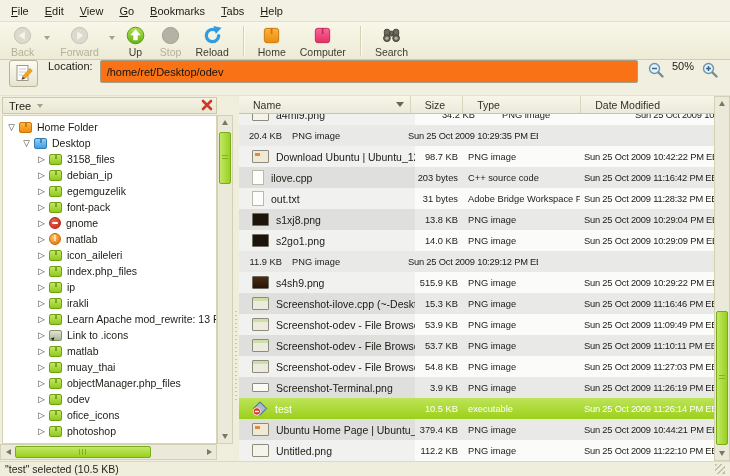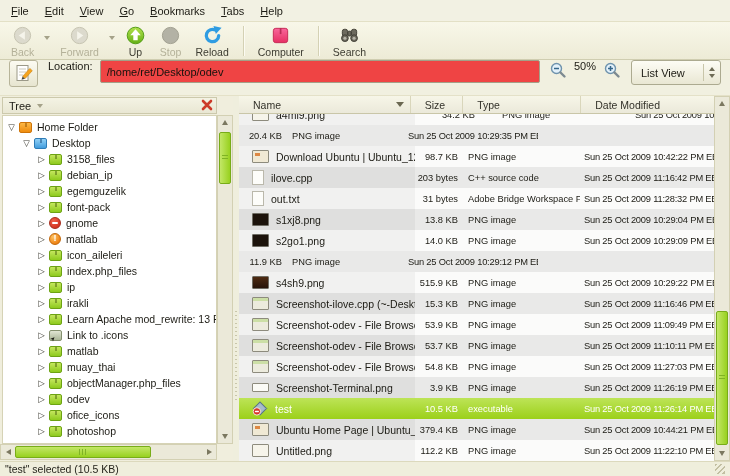--- a/index.html
+++ b/index.html
@@ -25,21 +25,21 @@
   .chev-down { width:0; height:0; border-left:3px solid transparent; border-right:3px solid transparent; border-top:4px solid #a5a289; }
   .tsep { width:1px; height:30px; background:#d4d1b4; box-shadow:1px 0 0 #fcfbf2; margin:2px 7px 0; }
 
   
   .locbar { position:absolute; top:60px; left:0; width:730px; height:36px;
     background:#f1f0e0; border-bottom:1px solid #e4e1c8; display:flex; padding:0 9px; }
   .edit-btn { width:29px; height:27px; border:1px solid #b7b499; border-radius:3px;
     background:linear-gradient(#fcfbf2,#e7e5d0); display:flex; align-items:center; justify-content:center; flex:none; }
   .loc-label { margin:0 7px 0 10px; white-space:nowrap; }
   .loc-input { flex:1; height:23px; min-width:0; border:1px solid #a3a088; border-radius:2px;
-    background:#ef4444; padding:0 6px; font:11px "Liberation Sans",sans-serif; color:#14130d; }
+    background:#f97316; padding:0 6px; font:11px "Liberation Sans",sans-serif; color:#14130d; }
   .mag-btn { width:22px; height:22px; display:flex; align-items:center; justify-content:center; flex:none; margin-left:7px; }
   .zoom-label { width:32px; text-align:center; flex:none; }
   .combo { width:90px; height:25px; margin-left:8px; flex:none; border:1px solid #acaa90; border-radius:3px;
     background:linear-gradient(#fdfcf5,#e9e7d3); display:flex; align-items:center; padding:0 5px 0 9px; }
   .combo .spin { margin-left:auto; height:17px; display:flex; flex-direction:column; justify-content:center; gap:3px;
     border-left:1px solid #c8c5a9; padding-left:5px; }
   .tri-up { width:0; height:0; border-left:3px solid transparent; border-right:3px solid transparent; border-bottom:4px solid #6e6b56; }
   .tri-dn { width:0; height:0; border-left:3px solid transparent; border-right:3px solid transparent; border-top:4px solid #6e6b56; }
 
   
@@ -199,20 +199,35 @@
           <polygon points="12,1 20.5,3 14.5,9.5" fill="#2f9ce2"></polygon>
         </svg>
     </span>
     <span class="tlabel">Reload</span>
   </div>
   <div class="tsep"></div>
   <div class="tbtn">
     <span class="ticon">
       <svg width="21" height="21" viewBox="0 0 22 22">
           <defs>
+            <linearGradient id="gho" x1="0" y1="0" x2="0" y2="1">
+              <stop offset="0" stop-color="#fcb23f"></stop>
+              <stop offset="1" stop-color="#ee8c0e"></stop>
+            </linearGradient>
+          </defs>
+          <rect x="3.5" y="3.5" width="15" height="15" rx="2.5" fill="url(#gho)" stroke="#cd7407"></rect>
+          <rect x="10.2" y="3.5" width="1.8" height="6" fill="#b56505" opacity=".75"></rect>
+        </svg>
+    </span>
+    <span class="tlabel">Home</span>
+  </div>
+  <div class="tbtn">
+    <span class="ticon">
+      <svg width="21" height="21" viewBox="0 0 22 22">
+          <defs>
             <linearGradient id="gco" x1="0" y1="0" x2="0" y2="1">
               <stop offset="0" stop-color="#f8679b"></stop>
               <stop offset="1" stop-color="#e62f63"></stop>
             </linearGradient>
           </defs>
           <rect x="3.5" y="3.5" width="15" height="15" rx="2.5" fill="url(#gco)" stroke="#c52955"></rect>
           <rect x="10.2" y="3.5" width="1.8" height="6" fill="#a81f46" opacity=".75"></rect>
         </svg>
     </span>
     <span class="tlabel">Computer</span>
@@ -262,27 +277,20 @@
   <div class="mag-btn" style="margin-left:0">
     <span>
       <svg width="18" height="18" viewBox="0 0 18 18">
           <circle cx="7.5" cy="7.5" r="5" fill="#e3f1fa" stroke="#6f93ad" stroke-width="1.4"></circle>
           <line x1="5" y1="7.5" x2="10" y2="7.5" stroke="#35678b" stroke-width="1.5"></line>
           <line x1="7.5" y1="5" x2="7.5" y2="10" stroke="#35678b" stroke-width="1.5"></line>
           <line x1="11.5" y1="11.5" x2="15.5" y2="15.5" stroke="#7d8a91" stroke-width="2.4" stroke-linecap="round"></line>
         </svg>
     </span>
   </div>
-  <div class="combo">
-    <span>List View</span>
-    <span class="spin">
-        <i class="tri-up"></i>
-        <i class="tri-dn"></i>
-      </span>
-  </div>
 </div>
 
 <div class="content">
 
   <div class="sidebar">
     <div class="side-header">
       <span>Tree</span>
       <i class="chev-down" style="margin-left:6px"></i>
     </div>
     <div class="side-close">

